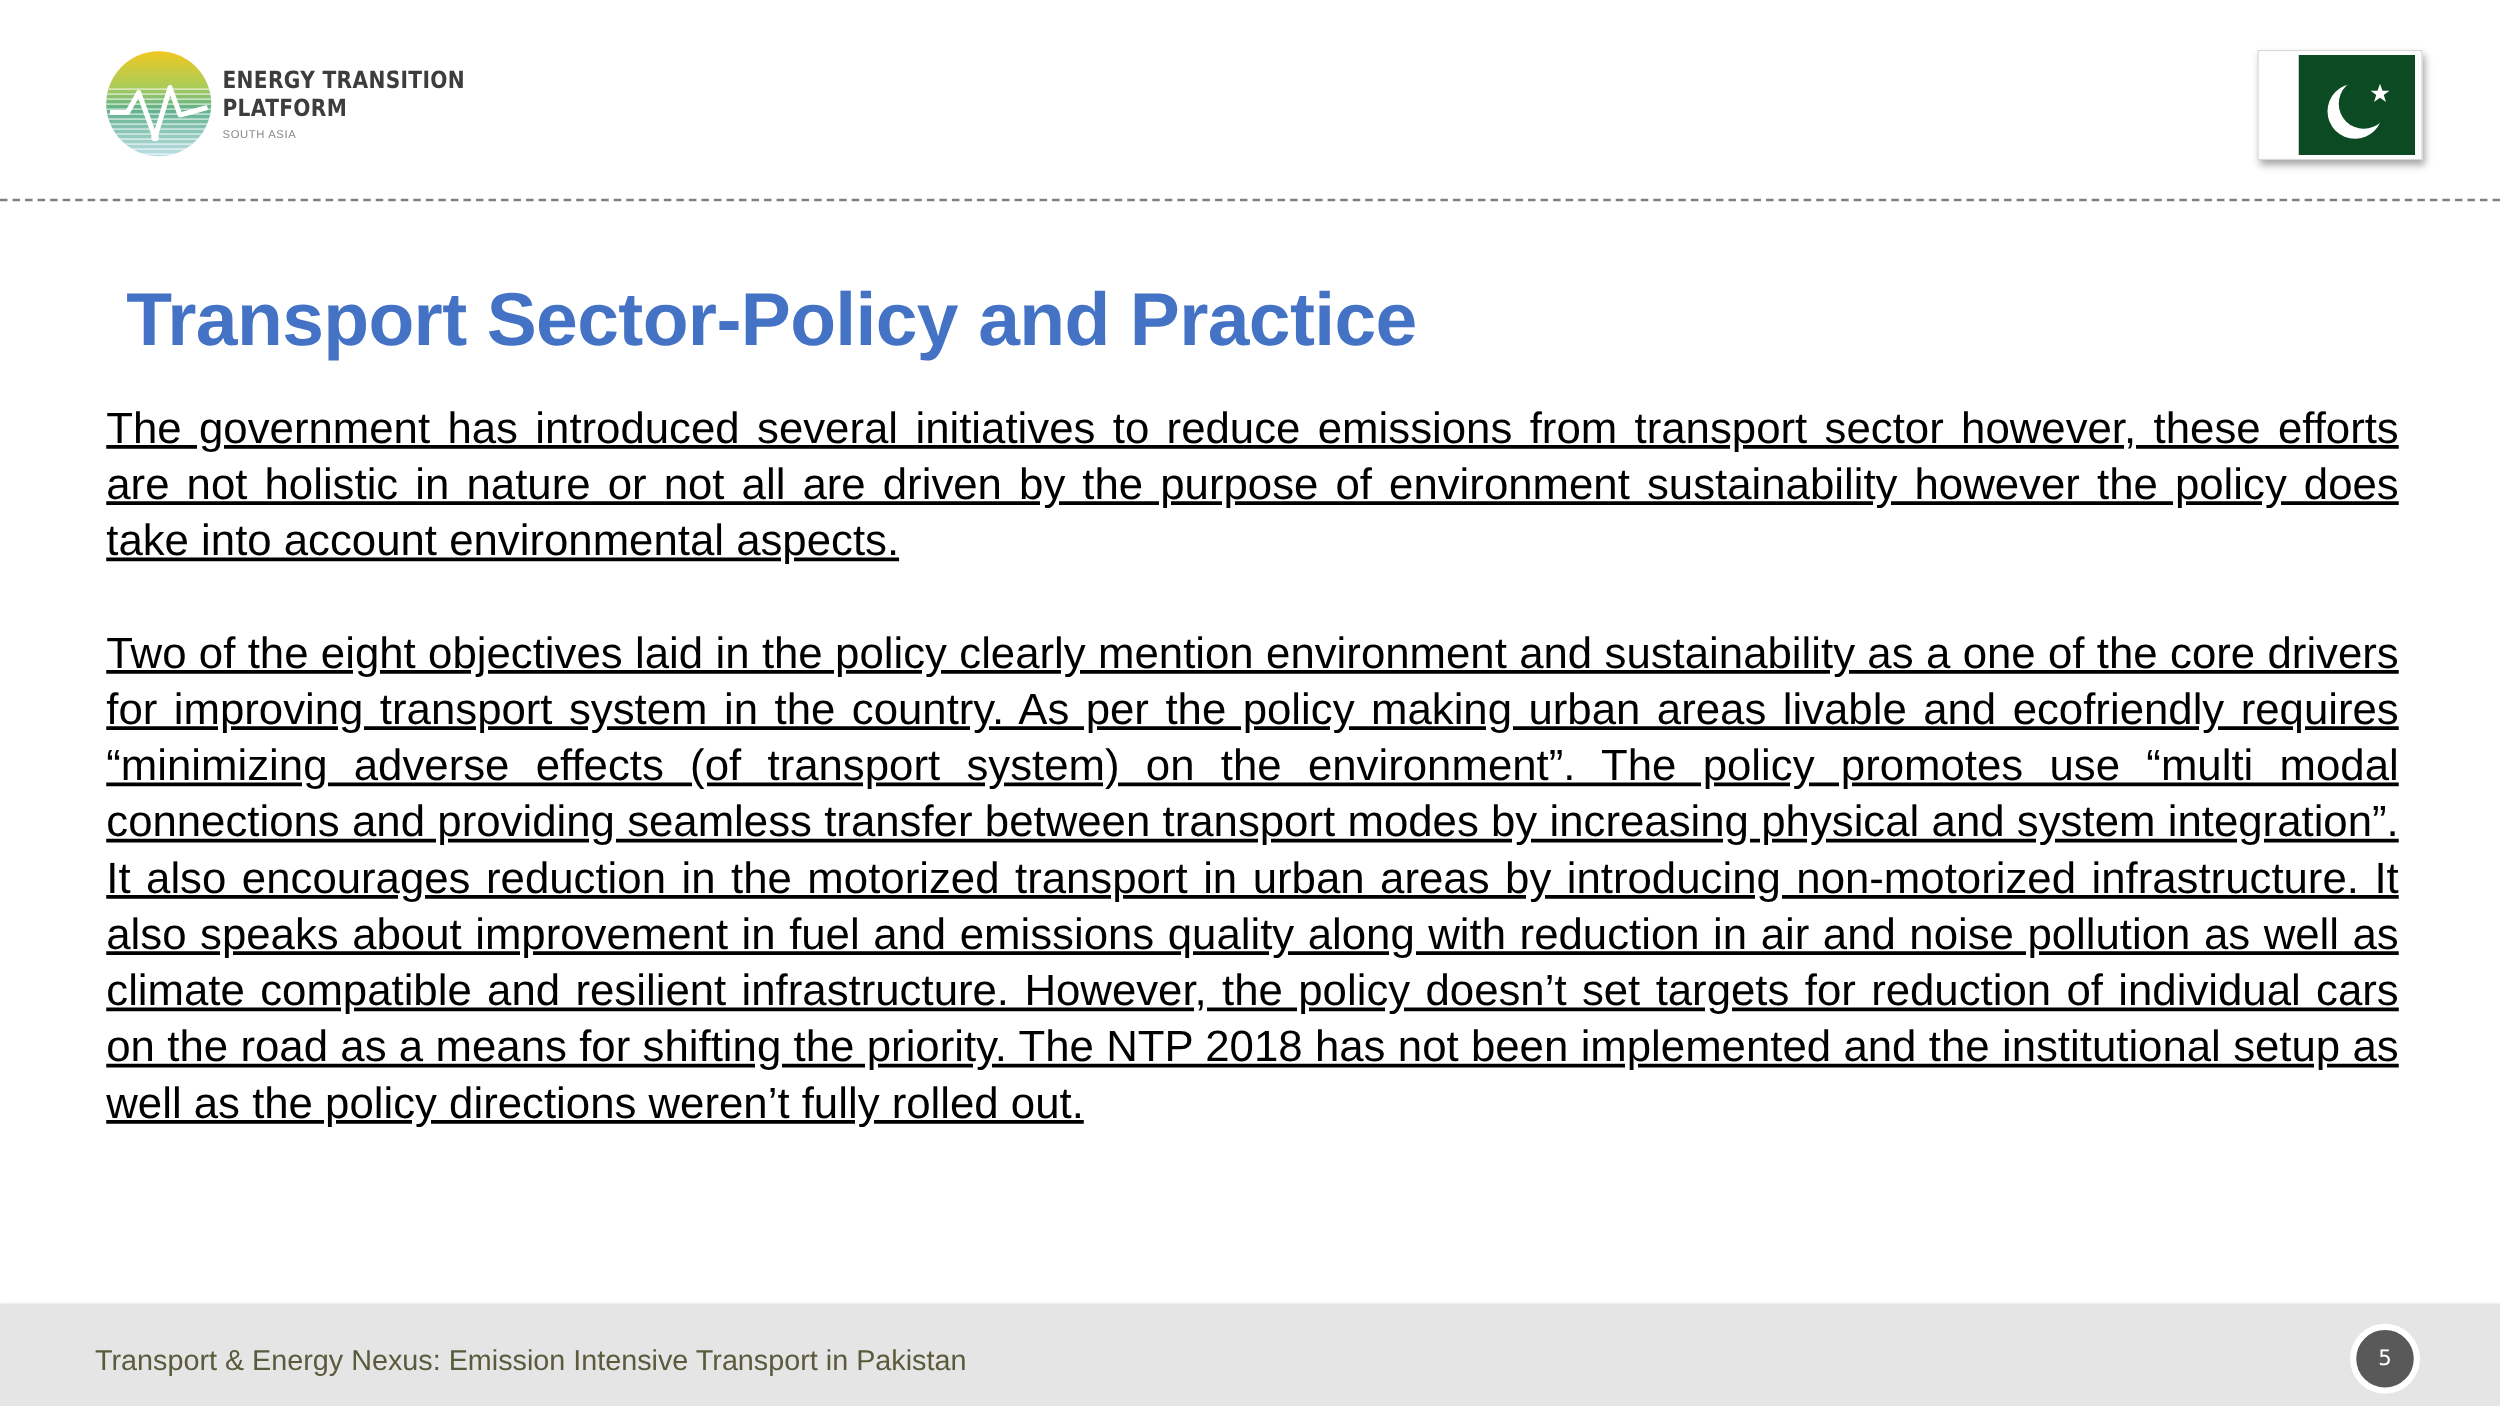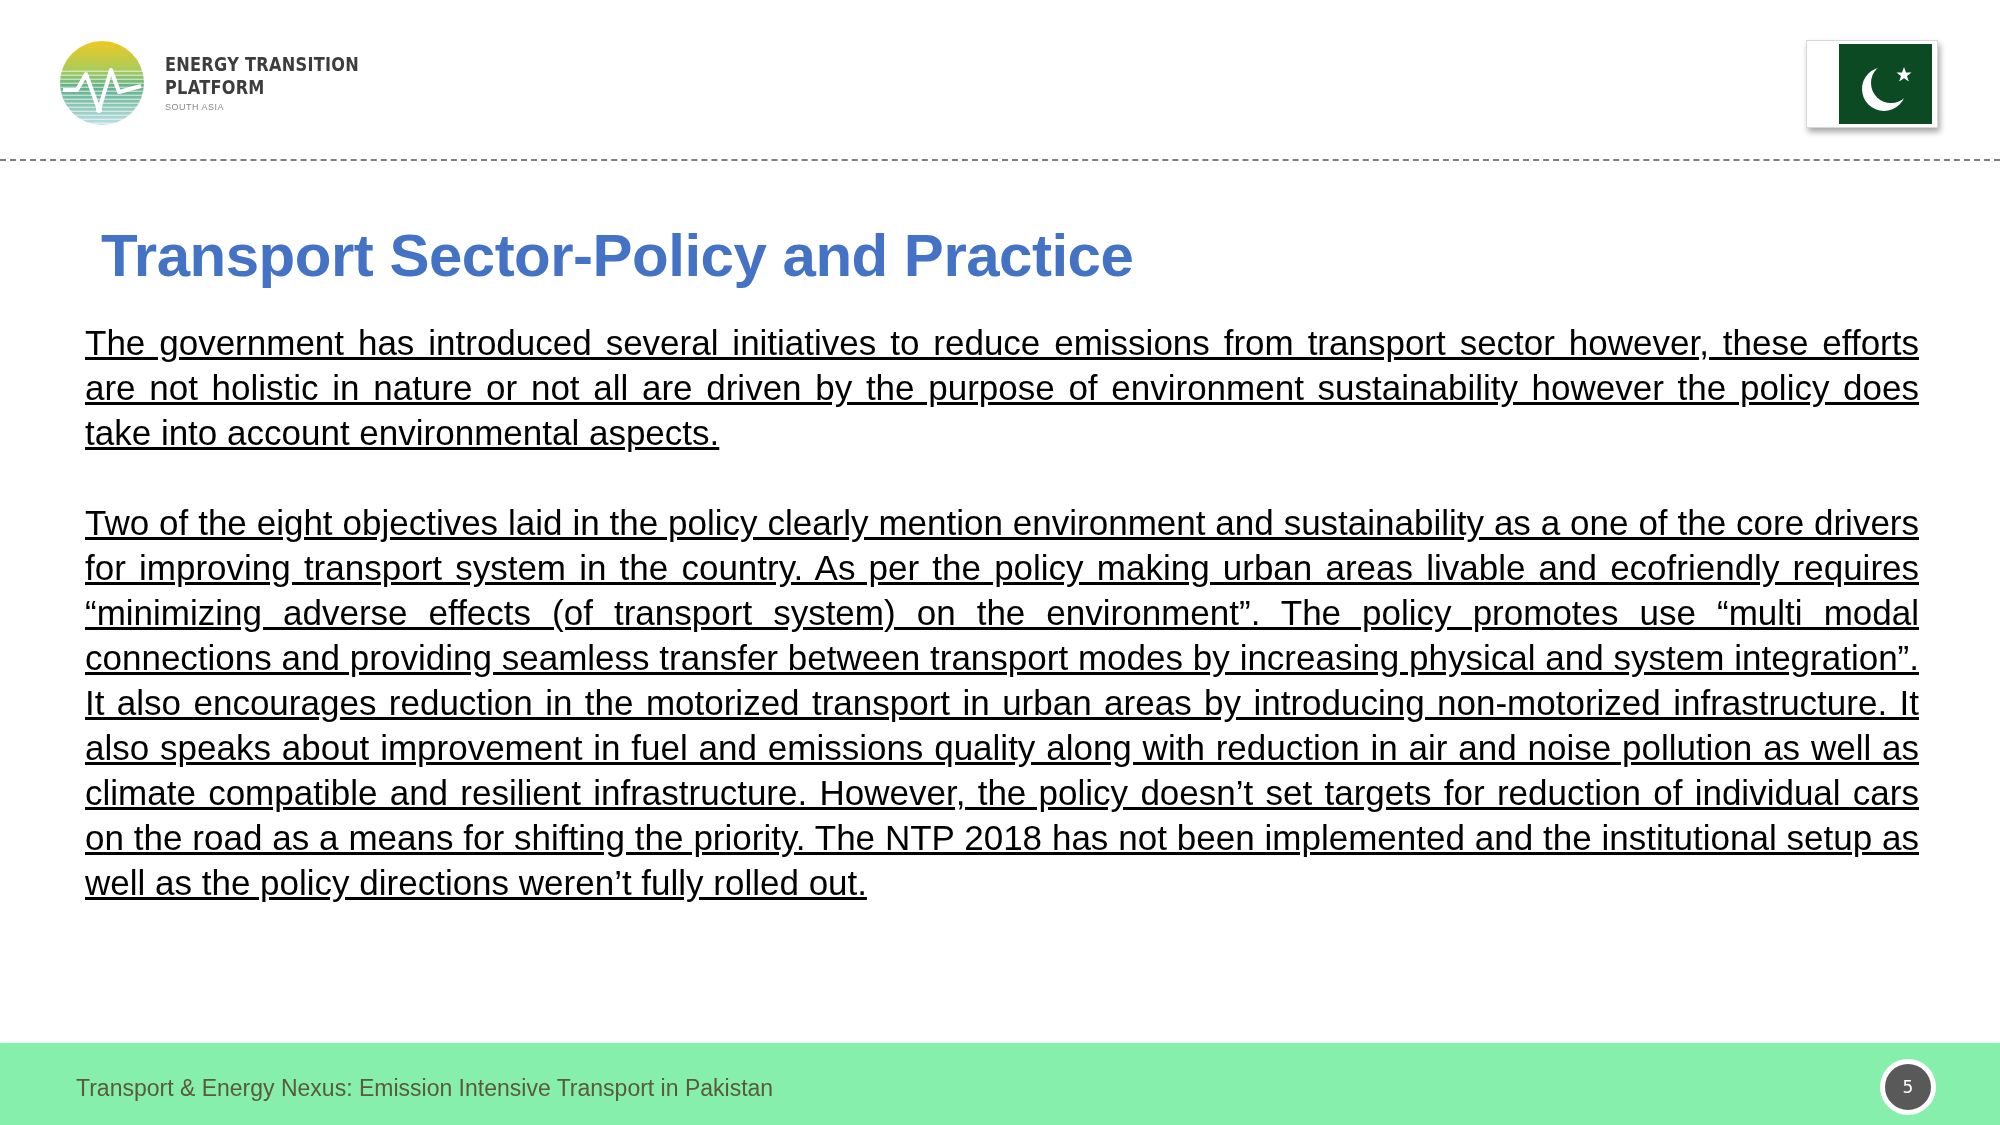--- a/index.html
+++ b/index.html
@@ -9,25 +9,24 @@
     }
     body {
       width: 2000px;
       height: 1125px;
       position: relative;
       overflow: hidden;
       font-family: "Liberation Sans", sans-serif;
     }
     .logo {
       position: absolute;
-      left: 59px;
+      left: 84px;
       top: 40px;
       display: flex;
       align-items: center;
-      gap: 12px;
     }
     .logo-mark {
       width: 86px;
       height: 86px;
     }
     .logo-text {
       margin-left: 8px;
       display: flex;
       flex-direction: column;
       line-height: 1;
@@ -91,21 +90,21 @@
     }
     .body-text p {
       margin: 0 0 45px 0;
     }
     .footer {
       position: absolute;
       left: 0;
       top: 1043px;
       width: 2000px;
       height: 82px;
-      background: #86efac;
+      background: #e5e5e5;
       box-shadow: 0 -1px 2px rgba(0,0,0,0.08);
     }
     .footer-text {
       position: absolute;
       left: 76px;
       top: 32px;
       font-size: 23px;
       color: #5a5a3c;
       white-space: nowrap;
     }

